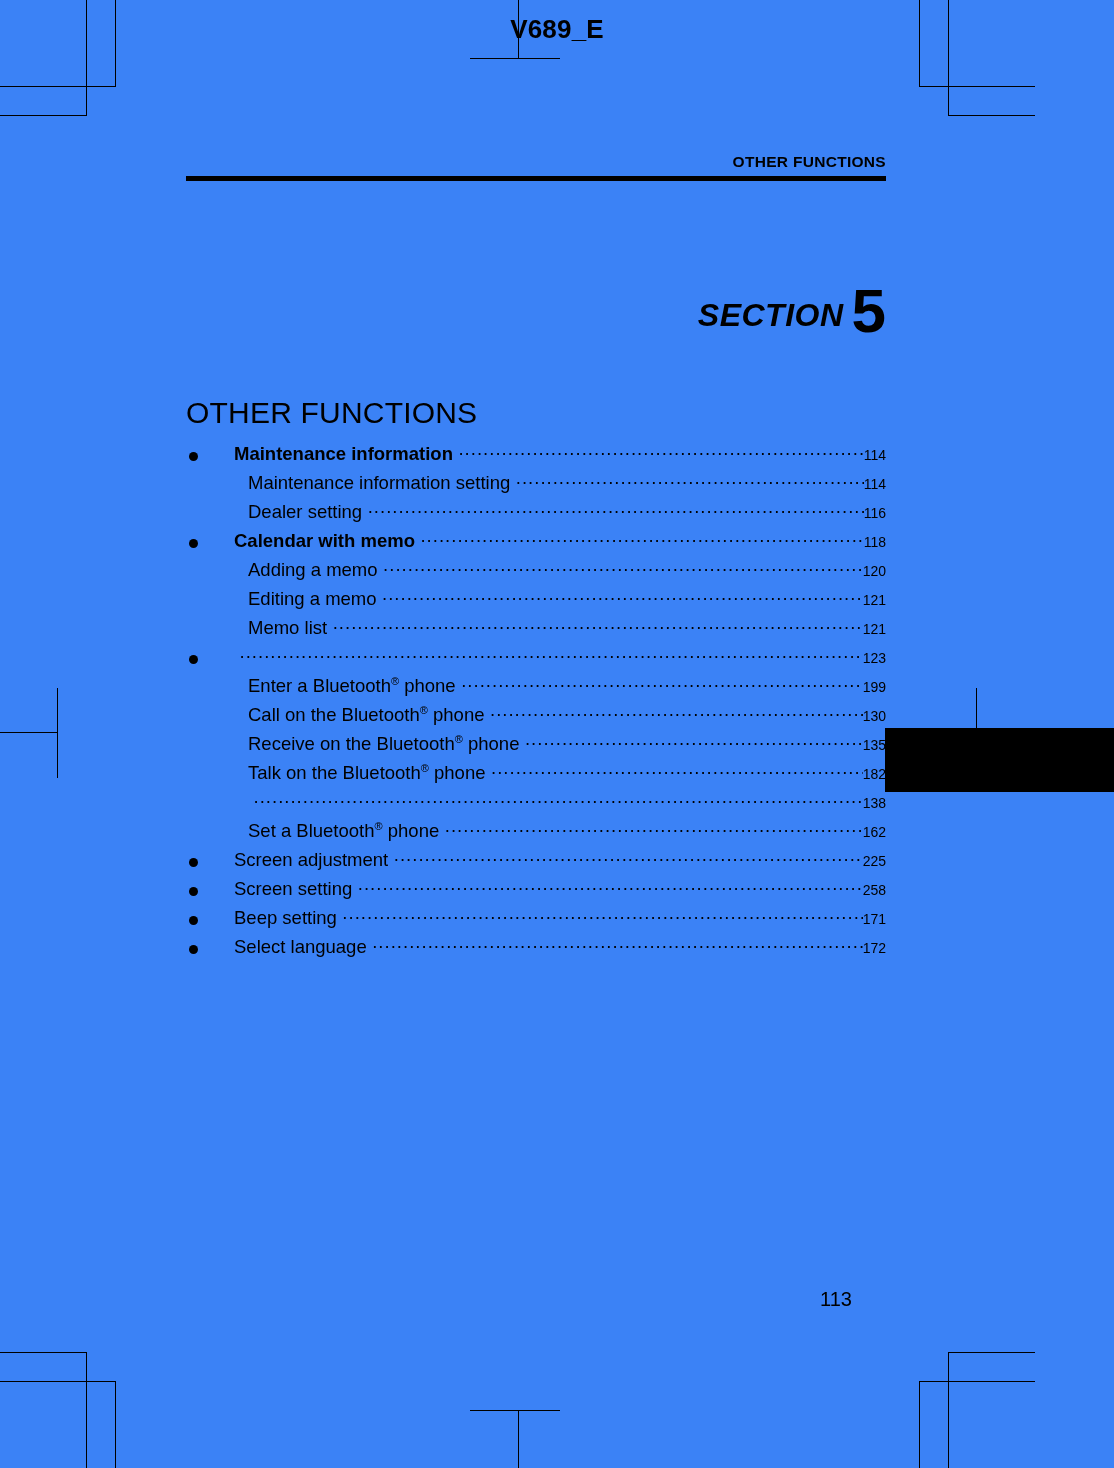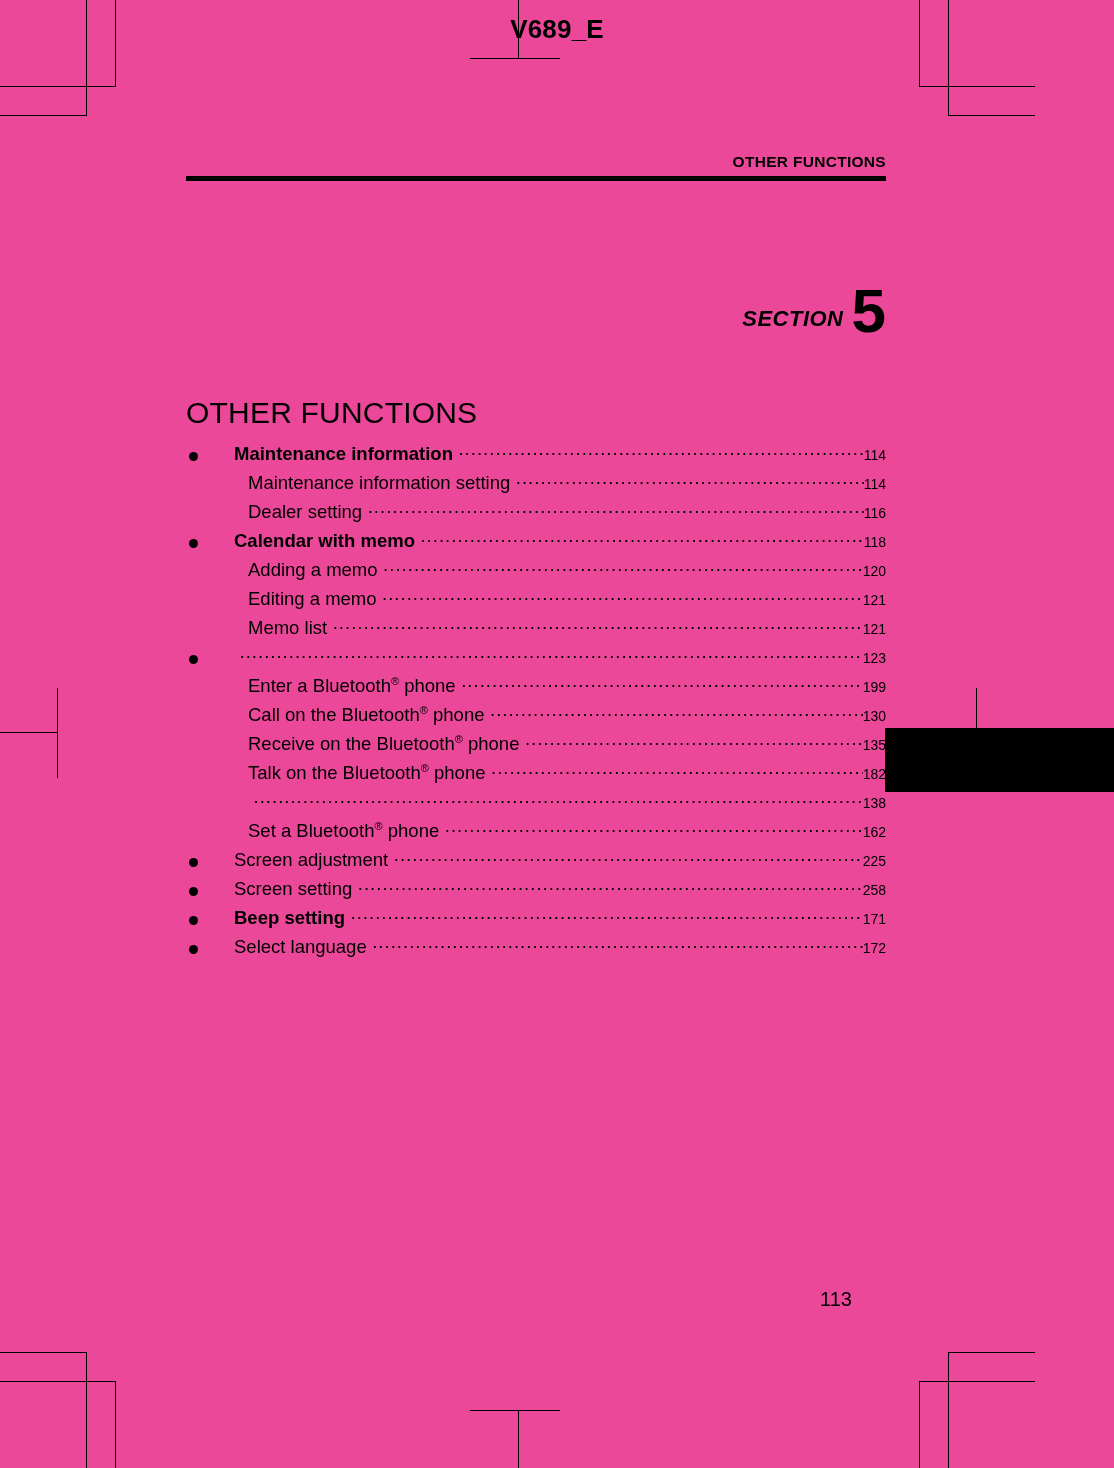--- a/index.html
+++ b/index.html
@@ -10,21 +10,21 @@
   }
   body {
     font-family: "Liberation Sans", sans-serif;
     color: #000000;
   }
   #page {
     position: relative;
     width: 1114px;
     height: 1468px;
     overflow: hidden;
-    background: #ec4899;
+    background: #3b82f6;
   }
 
   
   .mark {
     position: absolute;
     background: #000000;
   }
   .mark-v { width: 1px; }
   .mark-h { height: 1px; }
 
@@ -58,21 +58,21 @@
 
   
   #section-line {
     position: absolute;
     right: 228px;
     top: 286px;
     text-align: right;
     white-space: nowrap;
   }
   #section-word {
-    font-size: 22px;
+    font-size: 32px;
     font-style: italic;
     font-weight: bold;
     letter-spacing: 0.5px;
   }
   #section-number {
     font-size: 62px;
     font-weight: bold;
     line-height: 0.8;
     vertical-align: -6px;
     margin-left: 8px;
@@ -385,21 +385,21 @@
         <div class="gap-before-leader"></div>
         <div class="leader">
           <span>···········································································································································</span>
         </div>
         <span class="toc-page">258</span>
       </div>
       <div class="toc-row level1">
         <div class="bullet-cell">
           <span class="dot"></span>
         </div>
-        <span class="toc-label" style="font-weight: bold;">Beep setting</span>
+        <span class="toc-label" style="font-weight: normal;">Beep setting</span>
         <div class="gap-before-leader"></div>
         <div class="leader">
           <span>···········································································································································</span>
         </div>
         <span class="toc-page">171</span>
       </div>
       <div class="toc-row level1">
         <div class="bullet-cell">
           <span class="dot"></span>
         </div>

